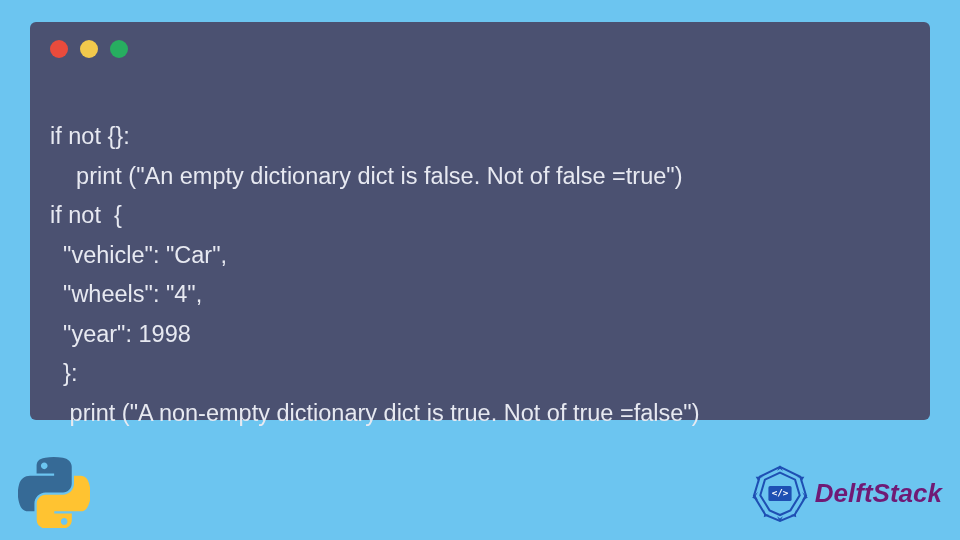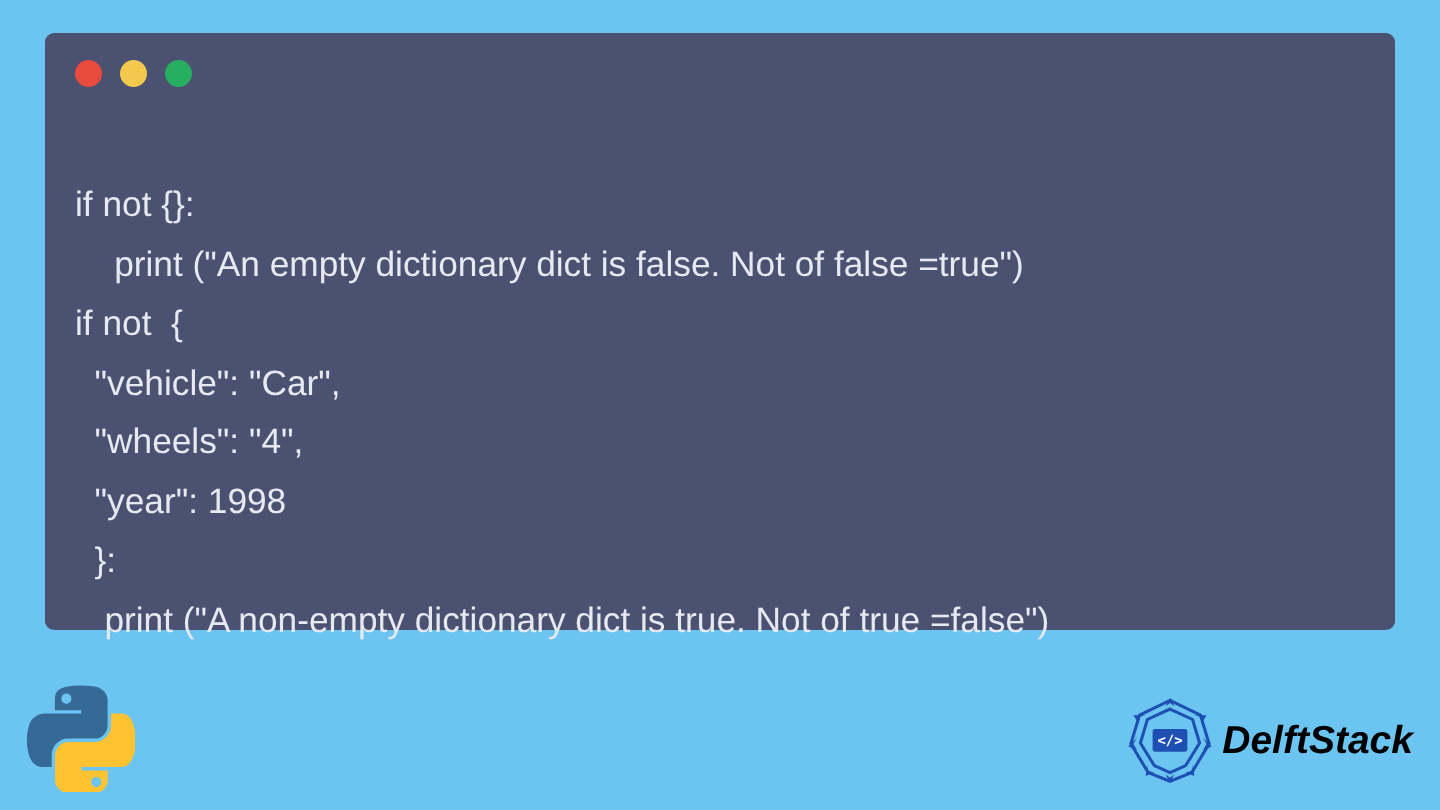--- a/index.html
+++ b/index.html
@@ -58,21 +58,21 @@
       bottom: 18px;
       display: flex;
       align-items: center;
       gap: 6px;
     }
     .ds-logo {
       width: 58px;
       height: 58px;
     }
     .ds-text {
-      color: #000000;
+      color: #701a75;
       font-size: 26px;
       font-weight: 600;
       font-style: italic;
     }
   </style>
 </head>
 <body>
 
 <div class="code-window">
   <div class="traffic-lights">

